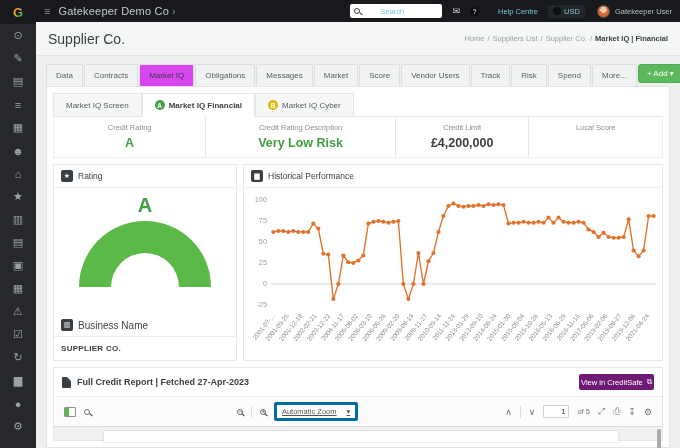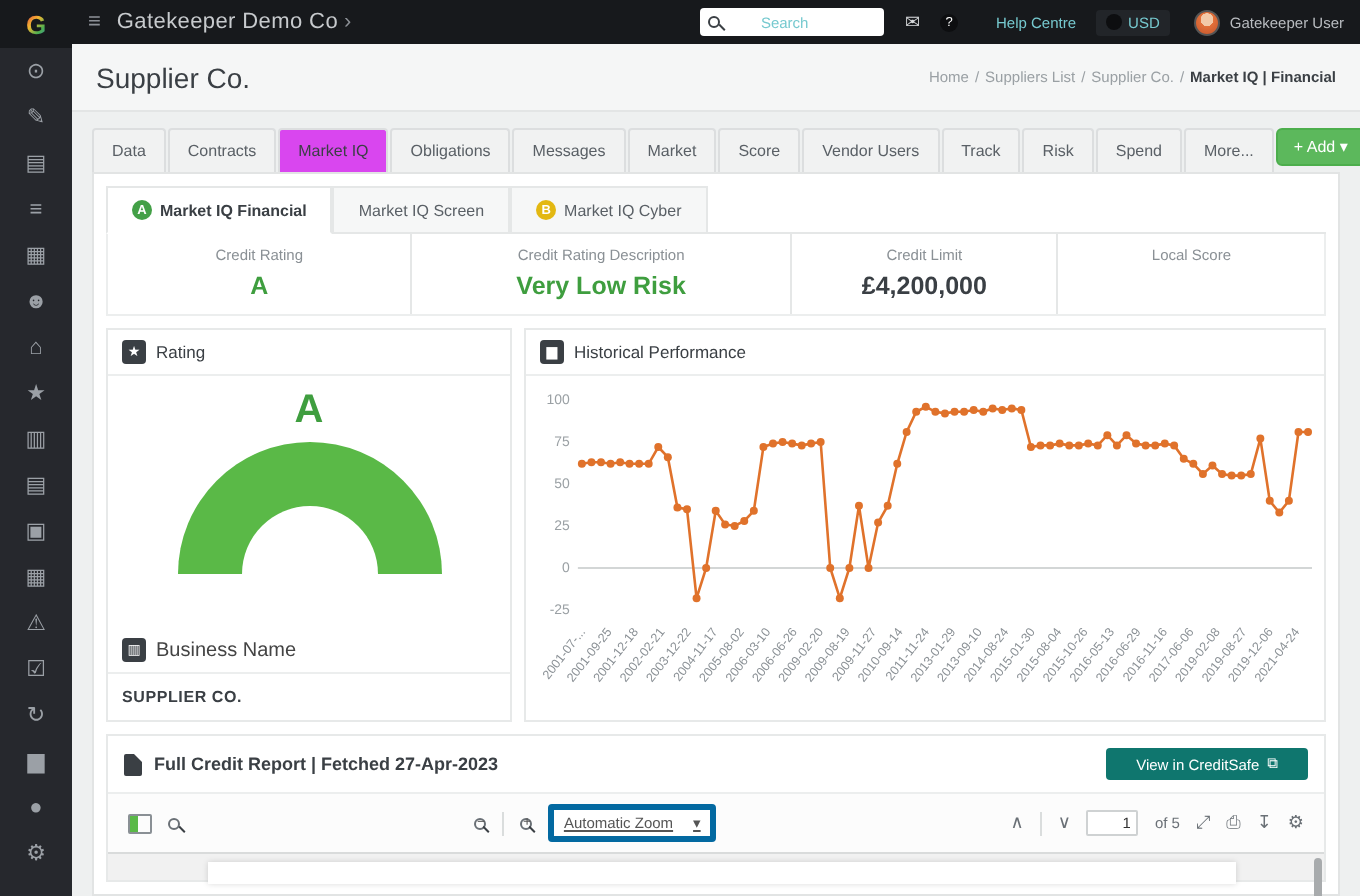--- a/index.html
+++ b/index.html
@@ -77,39 +77,39 @@
   .stat .val { font-size:12.5px; font-weight:bold; color:#3a3f44; }
   .stat .val.green { color:#3f9e3f; }
 
   .cardsrow { display:flex; gap:6px; margin-top:6px; flex:none; }
   .card { background:#fff; border:1px solid #e7e9e9; }
   .card-hd { display:flex; align-items:center; gap:5px; padding:5px 7px; border-bottom:1px solid #eceeee; }
   .card-hd .t { font-size:8.5px; color:#3a3f44; }
   .hdr-ico { width:12px; height:12px; background:#3a3f44; color:#fff; border-radius:2px; font-size:7px;
     display:flex; align-items:center; justify-content:center; flex:none; }
 
-  .rating-card { width:203px; flex:none; display:flex; flex-direction:column; }
+  .rating-card { width:184px; flex:none; display:flex; flex-direction:column; }
   .grade { text-align:center; font-size:20px; font-weight:bold; color:#3f9e3f; margin-top:6px; }
   .gauge { width:132px; height:66px; margin:4px auto 0 auto; background:#5ab947; border-radius:132px 132px 0 0; position:relative; }
   .gauge::after { content:""; position:absolute; width:68px; height:34px; left:32px; top:32px;
     background:#fff; border-radius:68px 68px 0 0; }
   .bn-hd { display:flex; align-items:center; gap:5px; padding:5px 7px; border-bottom:1px solid #eceeee; margin-top:auto; }
   .bn-val { font-size:8px; font-weight:bold; color:#3a3f44; padding:7px; letter-spacing:.3px; }
 
   .chart-card { flex:1; min-width:0; display:flex; flex-direction:column; }
   .chart-card svg { display:block; width:100%; height:172px; }
 
   .report { margin-top:6px; background:#fff; border:1px solid #e7e9e9; flex:1; min-height:0;
     display:flex; flex-direction:column; }
   .rep-hd { display:flex; align-items:center; gap:6px; padding:6px 8px; flex:none; }
   .file-icon { width:9px; height:11px; background:#3a3f44; border-radius:1px; position:relative; flex:none; }
   .file-icon::after { content:""; position:absolute; top:0; right:0; border:2.5px solid #fff;
     border-left-color:transparent; border-bottom-color:transparent; }
   .rep-title { font-size:9px; font-weight:bold; color:#3a3f44; }
-  .viewbtn { margin-left:auto; background:#0f766e; color:#fff; font-size:7.5px; padding:3px 15px;
+  .viewbtn { margin-left:auto; background:#701a75; color:#fff; font-size:7.5px; padding:3px 2px;
     border-radius:2px; border:none; cursor:pointer; display:flex; align-items:center; gap:4px; }
 
   .pdfbar { display:flex; align-items:center; padding:5px 10px; border-top:1px solid #eceeee;
     border-bottom:1px solid #d9dbdb; gap:8px; flex:none; background:#fcfcfc; color:#6a7076; }
   .pdfbar .grp { display:flex; align-items:center; gap:8px; }
   .pb-ico { font-size:9px; color:#6a7076; cursor:pointer; }
   .sbt { width:12px; height:10px; border:1px solid #8a9095; border-radius:1px; position:relative; cursor:pointer; }
   .sbt::before { content:""; position:absolute; left:0; top:0; bottom:0; width:4px; background:#5ab947; }
   .zmag { position:relative; cursor:pointer; }
   .zmag .sign { position:absolute; top:-2px; left:0.5px; font-size:7px; color:#555; line-height:7px; }
@@ -199,26 +199,26 @@
         <div class="tab">Track</div>
         <div class="tab">Risk</div>
         <div class="tab">Spend</div>
         <div class="tab">More...</div>
         <button class="addbtn"><span>+ Add</span> <span>▾</span></button>
       </div>
 
       <div class="panel">
 
         <div class="subtabs">
+          <div class="subtab">
+            <span>Market IQ Screen</span>
+          </div>
           <div class="subtab active">
             <span class="badge" id="badge-fin" style="background: rgb(67, 160, 71);">A</span>
             <span>Market IQ Financial</span>
-          </div>
-          <div class="subtab">
-            <span>Market IQ Screen</span>
           </div>
           <div class="subtab">
             <span class="badge" id="badge-cyb" style="background: rgb(227, 184, 18);">B</span>
             <span>Market IQ Cyber</span>
           </div>
         </div>
 
         <div class="stats">
           <div class="stat" style="flex:1.15">
             <div class="lbl">Credit Rating</div>

